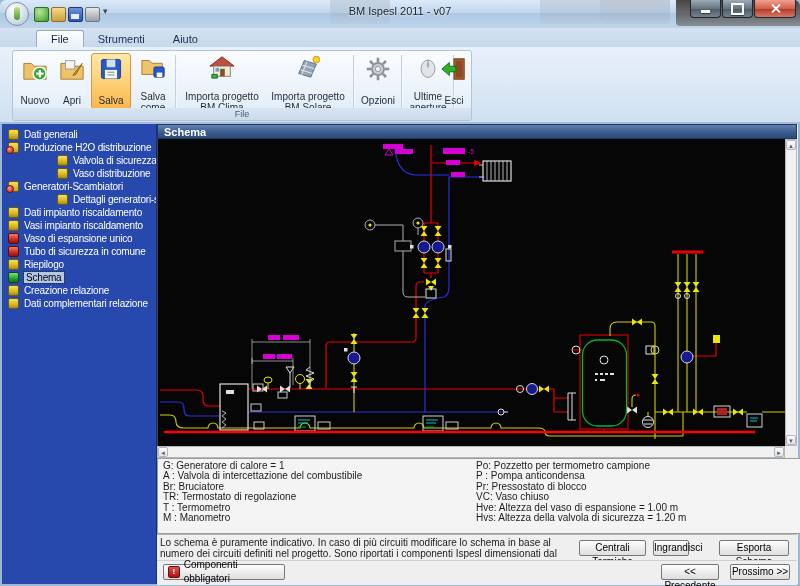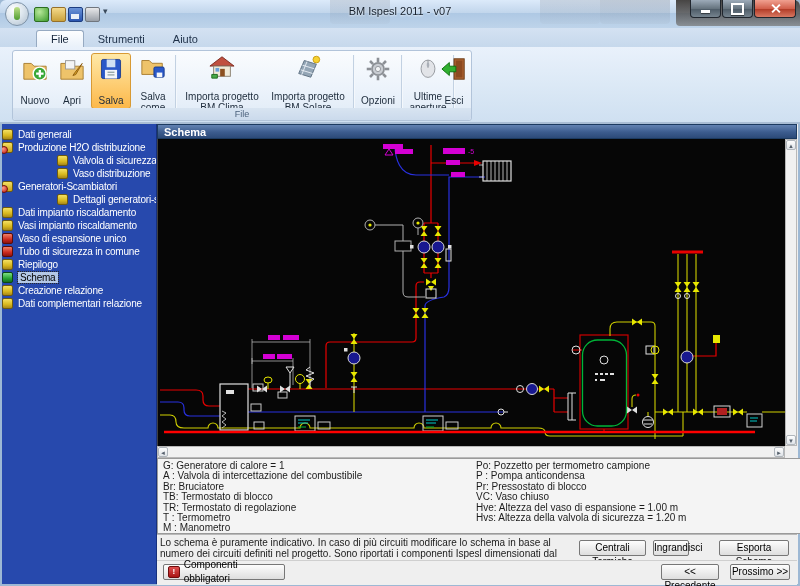--- a/index.html
+++ b/index.html
@@ -43,21 +43,21 @@
   .rbtn .ric{height:30px;display:flex;align-items:center;justify-content:center;}
   .rbtn .rlb{font-size:10px;line-height:10.5px;color:#1c2a3a;text-align:center;white-space:pre-line;}
   .rbtn.hl{background:linear-gradient(180deg,#ffe9a8 0%,#ffd270 50%,#fcb festival 51%,#ffc860 100%);background:linear-gradient(180deg,#ffe9a8,#fcb84a);border-color:#d89a34;}
   .rsep{top:4px;width:1px;height:60px;background:#c2d1e2;border-right:1px solid #f4f8fc;}
 
   
   #sidebar{left:2px;top:124px;width:154px;height:460px;background:#2749ad;border-right:1px solid #16307e;}
   .sbrow{height:13px;display:flex;align-items:center;gap:5px;white-space:nowrap;overflow:hidden;}
   .sbrow .lbl{font-size:10px;color:#ffffff;letter-spacing:-0.2px;}
   .sbrow .lbl.sel{background:#b4c8e6;color:#000;outline:1px dotted #2a2a2a;padding:0 2px;}
-  .pad0{} .pad1{padding-left:22px;margin-left:33px;}
+  .pad0{padding-left:6px;} .pad1{padding-left:22px;margin-left:33px;}
   .ico{width:9px;height:9px;border-radius:2px;flex:0 0 9px;position:relative;}
   .ico.yellow{background:linear-gradient(180deg,#f4e062 0%,#d8b81e 60%,#a8881a 100%);border:1px solid #6e5a10;}
   .ico.red{background:linear-gradient(180deg,#f08068 0%,#cc2a1e 60%,#8c1410 100%);border:1px solid #5c0c08;}
   .ico.green{background:linear-gradient(180deg,#7ce084 0%,#28a432 60%,#156e1e 100%);border:1px solid #0c4812;}
   .ico.parent{background:linear-gradient(180deg,#f4e062,#c8a41c);border:1px solid #6e5a10;}
   .ico.parent::after{content:"";position:absolute;left:-3px;bottom:-2px;width:6px;height:6px;border-radius:50%;background:radial-gradient(circle at 35% 30%,#ff9a84,#c01c10);border:1px solid #701008;}
 
   
   #content{left:157px;top:124px;width:641px;height:460px;background:#efefef;}
   #schema-header{left:0;top:0;width:640px;height:15px;background:linear-gradient(180deg,#6282b2 0%,#3c5c8e 55%,#2c4a78 100%);border:1px solid #1c3a60;box-sizing:border-box;color:#fff;font-size:11px;font-weight:bold;line-height:14px;padding-left:6px;}
@@ -503,21 +503,20 @@
   <div id="hscroll" class="abs">
     <div class="sb-btn">◄</div>
     <div class="sb-btn">►</div>
   </div>
 
   <div id="legend" class="abs">
     <div id="lgL" class="abs">
       <div class="lg">G: Generatore di calore = 1</div>
       <div class="lg">A : Valvola di intercettazione del combustibile</div>
       <div class="lg">Br: Bruciatore</div>
-      <div class="lg">TB: Termostato di blocco</div>
       <div class="lg">TR: Termostato di regolazione</div>
       <div class="lg">T : Termometro</div>
       <div class="lg">M : Manometro</div>
     </div>
     <div id="lgR" class="abs">
       <div class="lg">Po: Pozzetto per termometro campione</div>
       <div class="lg">P : Pompa anticondensa</div>
       <div class="lg">Pr: Pressostato di blocco</div>
       <div class="lg">VC: Vaso chiuso</div>
       <div class="lg">Hve: Altezza del vaso di espansione = 1.00 m</div>

